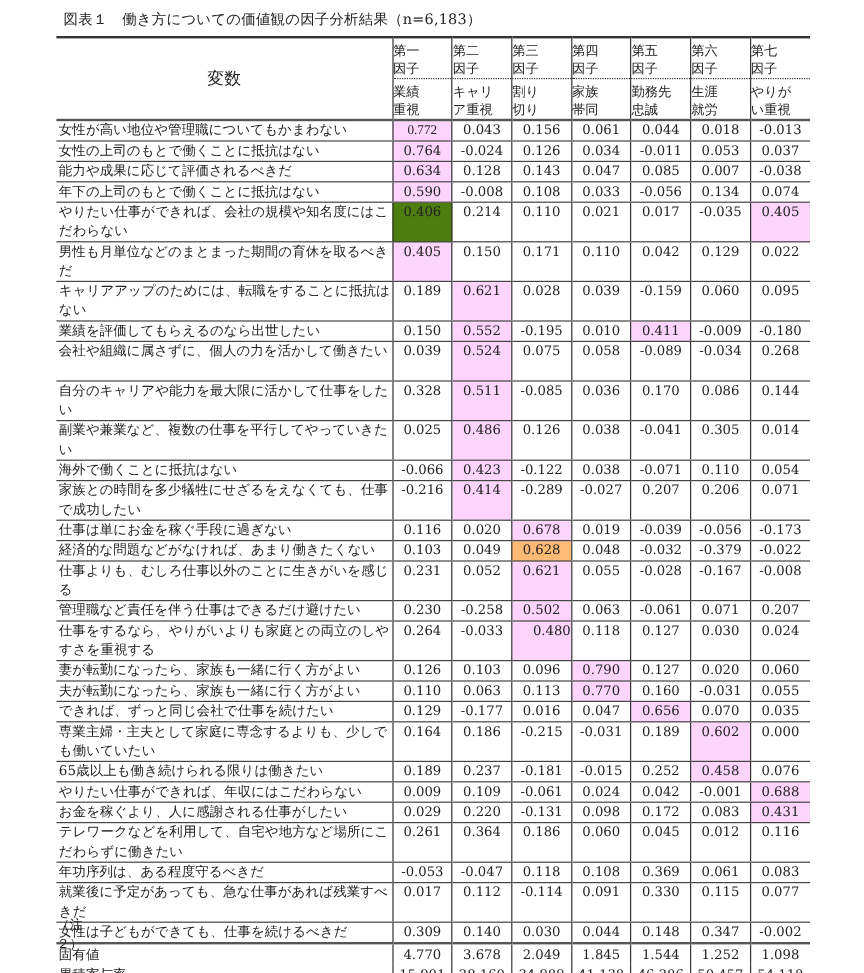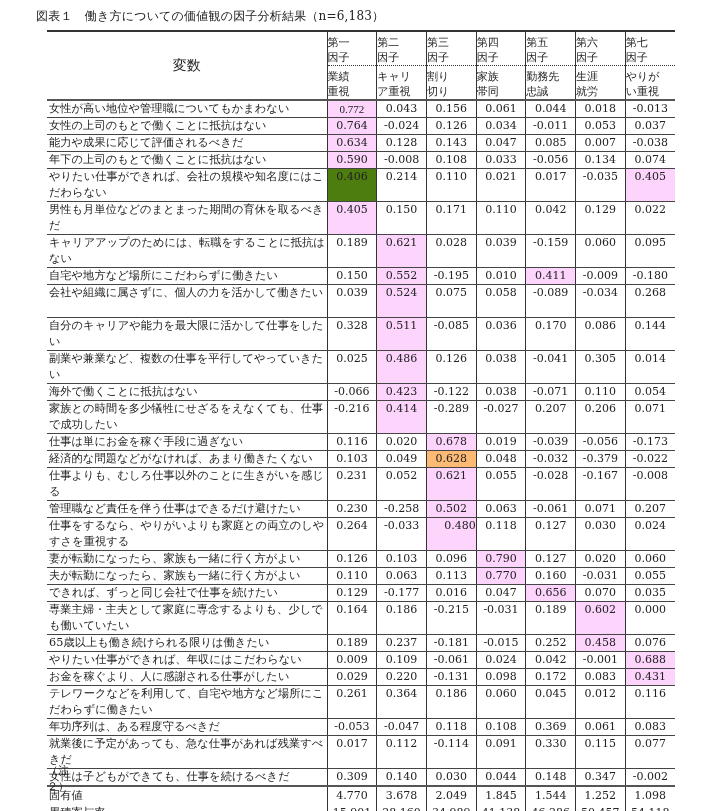--- a/index.html
+++ b/index.html
@@ -1,18 +1,18 @@
 <!DOCTYPE html>
 <html><head>
 <meta charset="utf-8">
 <style>
   html, body { margin:0; padding:0; background:#ffffff; }
   body { width:720px; height:811px; position:relative; overflow:hidden;
          font-family:"DejaVu Serif","Liberation Serif",serif; color:#222; }
-  .title { position:absolute; left:36px; top:8px; font-size:12px; letter-spacing:0.2px; }
+  .title { position:absolute; left:53px; top:8px; font-size:12px; letter-spacing:0.2px; }
   table.ft { position:absolute; left:47px; top:30px; width:628px; border-collapse:collapse;
              table-layout:fixed; font-size:11px; }
   table.ft col.lab { width:280px; }
   table.ft col.num { width:49.7px; }
   table.ft thead tr.h1 th { border-top:2px solid #333; }
   th, td { padding:0; font-weight:normal; }
   th.var { text-align:center; vertical-align:middle; font-size:14px; border-bottom:2px solid #555; }
   th.fh { text-align:left; line-height:15px; border-left:1px solid #333; padding-top:2px;margin-top:39px; }
   th.fh1 { border-bottom:1px dotted #333; height:31px; }
   th.fh2 { border-bottom:2px solid #555; height:31px; }
@@ -173,21 +173,21 @@
         <td class="lab">キャリアアップのためには、転職をすることに抵抗はない</td>
         <td class="v">0.189</td>
         <td class="v hl" style="background: rgb(252, 212, 252);">0.621</td>
         <td class="v">0.028</td>
         <td class="v">0.039</td>
         <td class="v">-0.159</td>
         <td class="v">0.060</td>
         <td class="v">0.095</td>
       </tr>
       <tr class="row one">
-        <td class="lab">自宅や地方など場所にこだわらずに働きたい</td>
+        <td class="lab">業績を評価してもらえるのなら出世したい</td>
         <td class="v">0.150</td>
         <td class="v hl" style="background: rgb(252, 212, 252);">0.552</td>
         <td class="v">-0.195</td>
         <td class="v">0.010</td>
         <td class="v hl" style="background: rgb(252, 212, 252);">0.411</td>
         <td class="v">-0.009</td>
         <td class="v">-0.180</td>
       </tr>
       <tr class="row two">
         <td class="lab">会社や組織に属さずに、個人の力を活かして働きたい</td>

